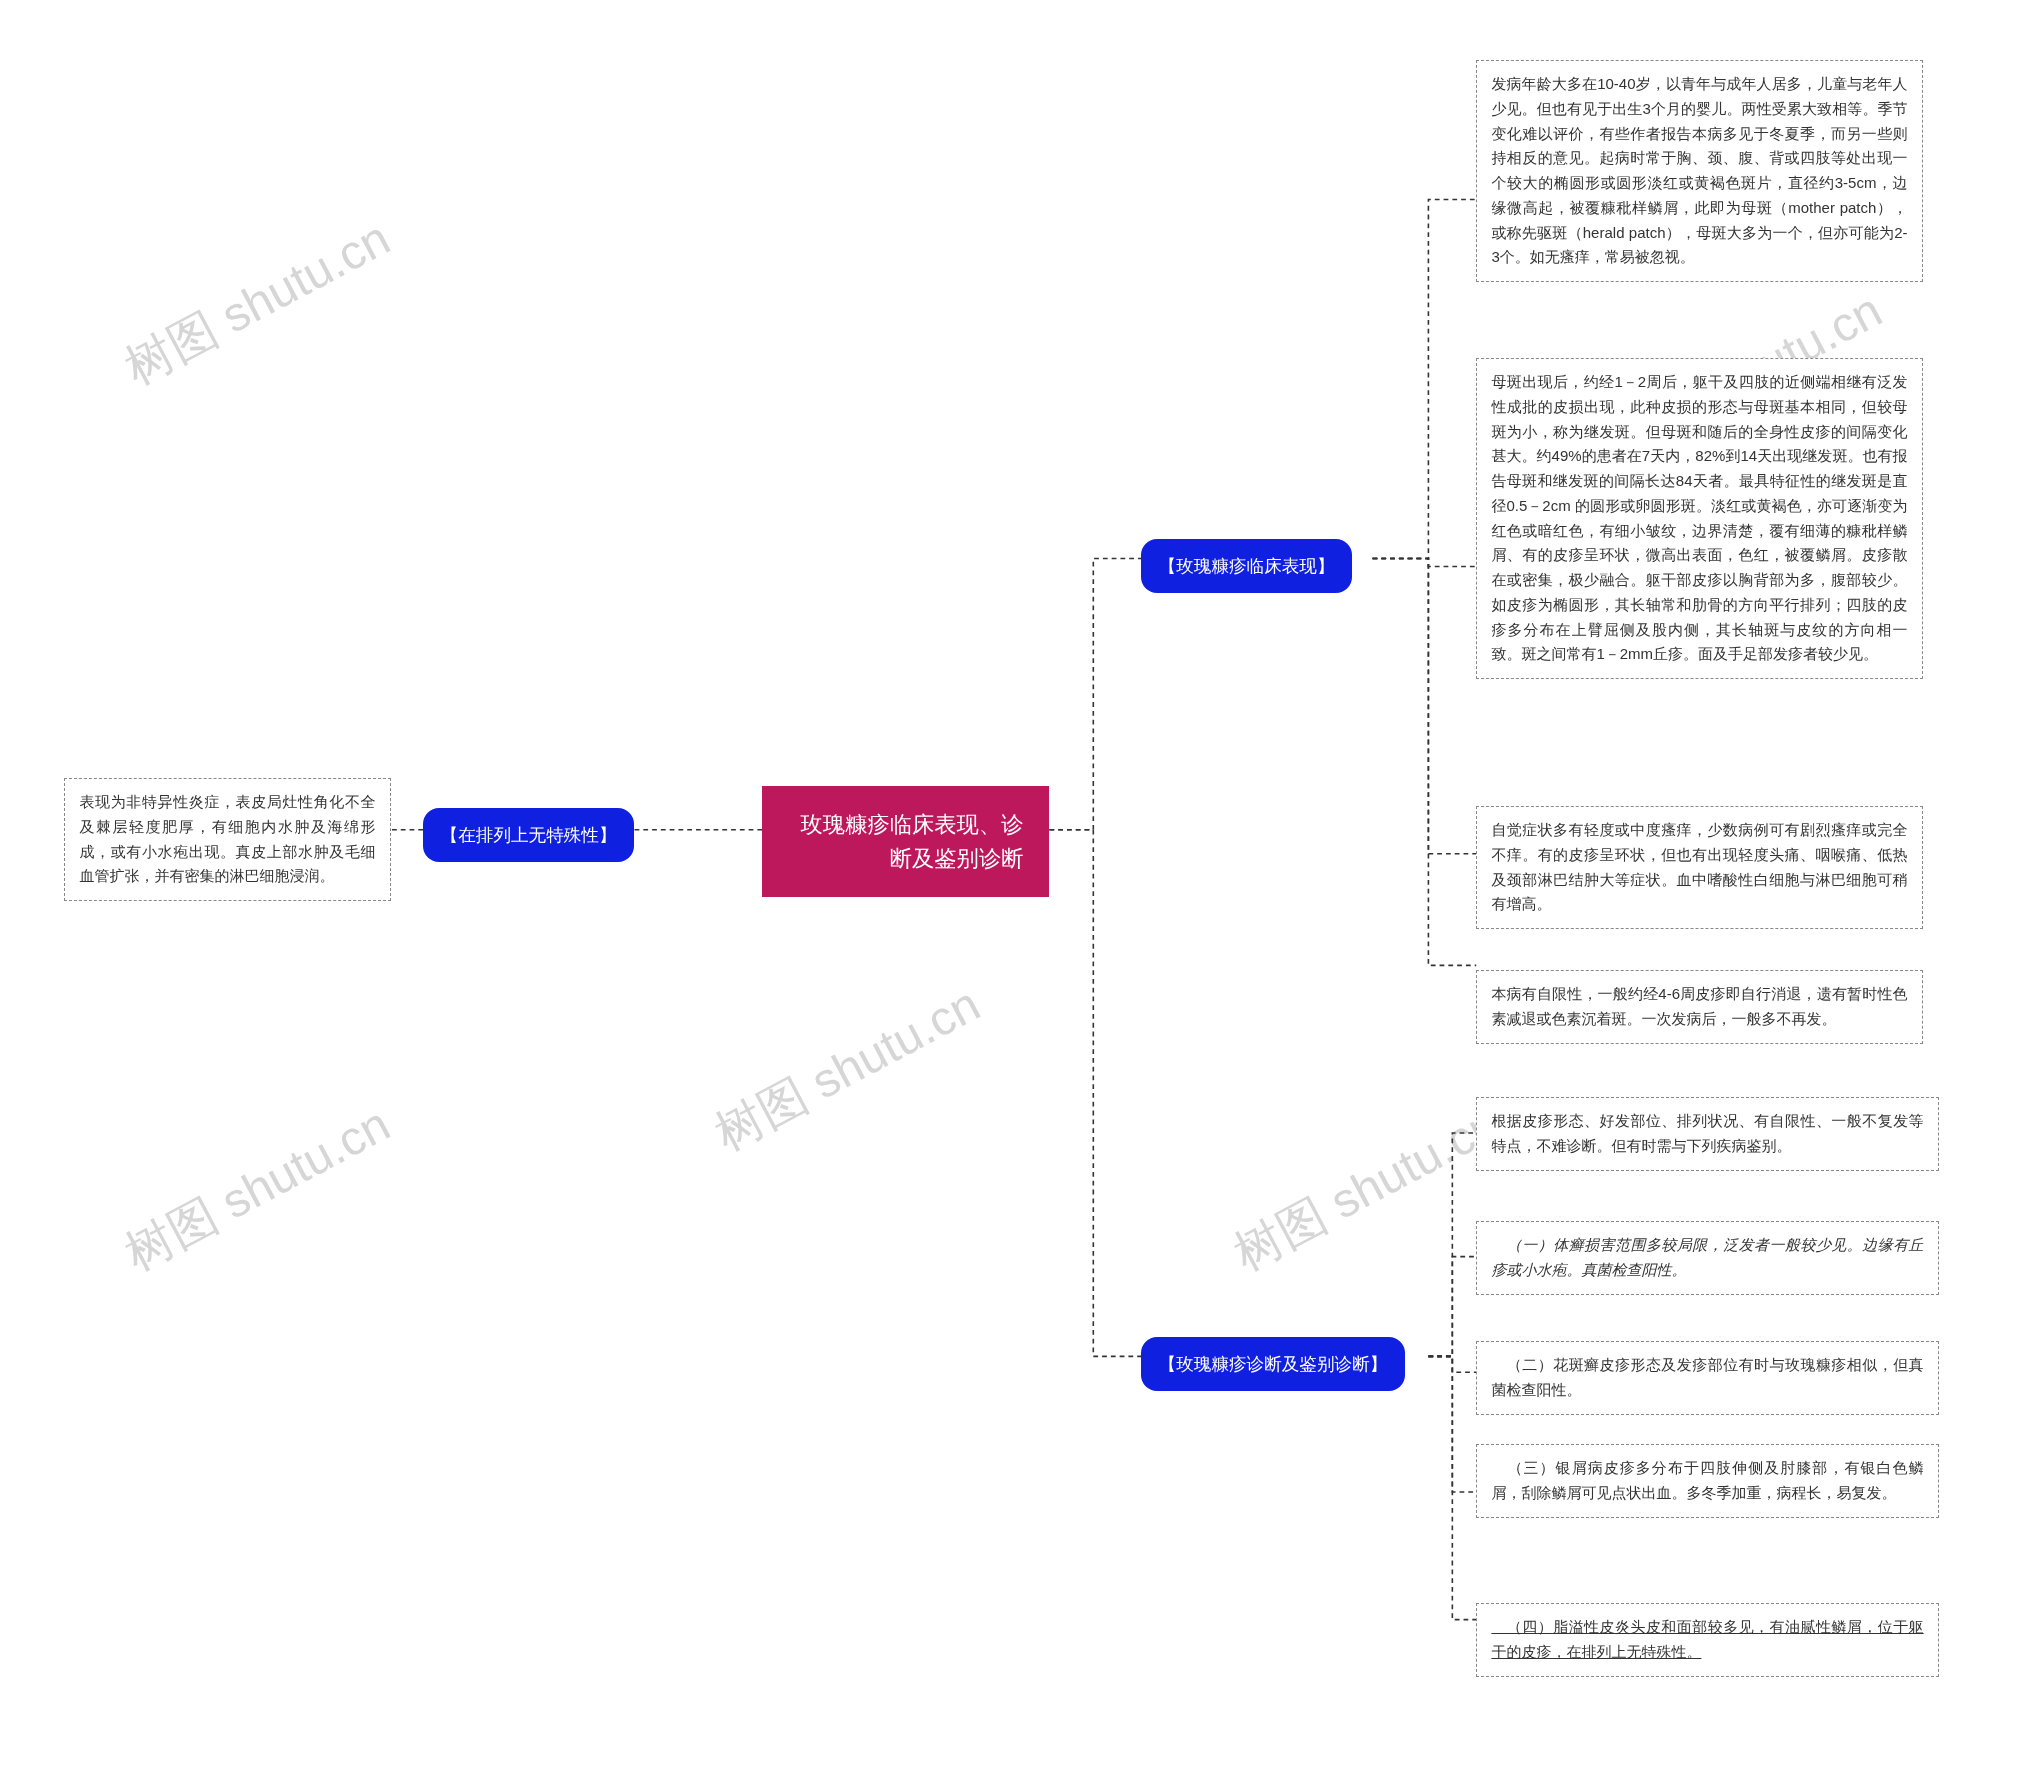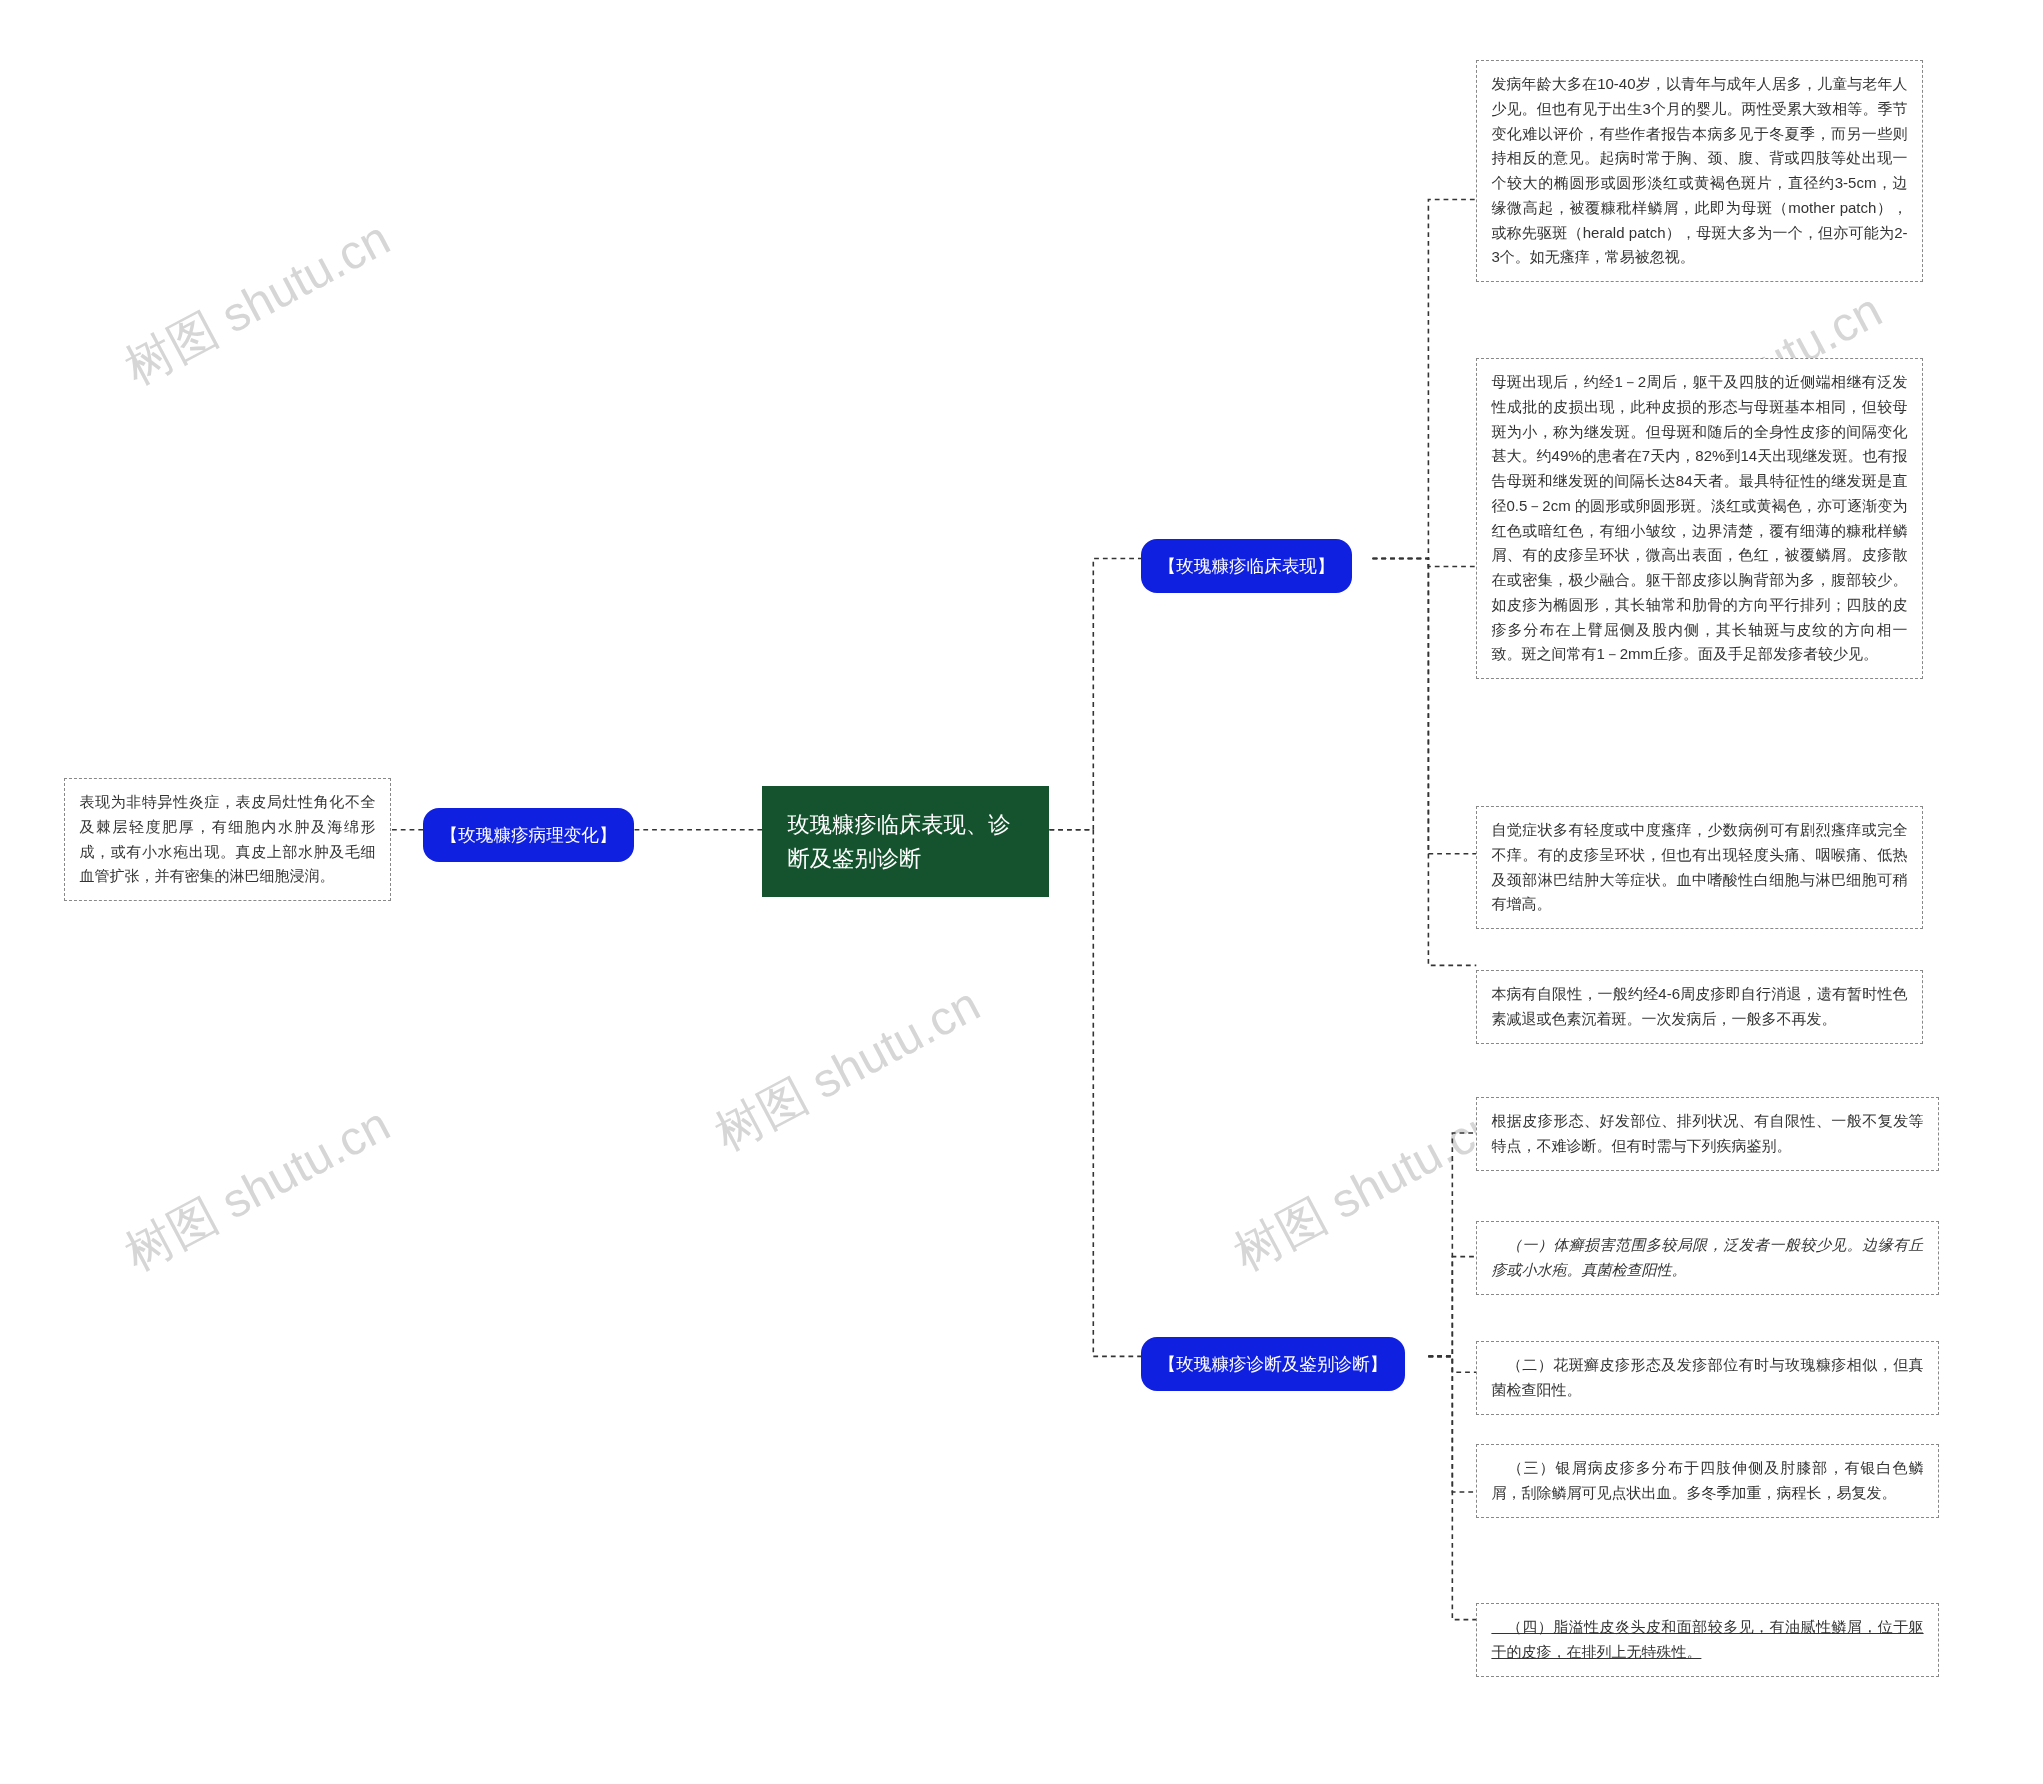--- a/index.html
+++ b/index.html
@@ -10,26 +10,26 @@
     font-family: "Microsoft YaHei", "SimSun", sans-serif;
     position: relative;
     overflow: hidden;
   }
   .node {
     position: absolute;
     font-size: 16px;
     line-height: 1.6;
   }
   .root {
-    background: #14532d;
+    background: #be185d;
     color: #ffffff;
     padding: 22.3px 25.5px;
     font-size: 22.3px;
     font-weight: 500;
-    text-align: left;
+    text-align: right;
     width: 287px;
     line-height: 1.5;
   }
   .branch {
     background: #1020e0;
     color: #ffffff;
     padding: 12.8px 17.6px;
     font-size: 17.6px;
     font-weight: 500;
     white-space: nowrap;
@@ -96,21 +96,21 @@
 
   <path d="M 1790 1700 L 1820 1700 L 1820 1420 L 1850 1420"></path>
   <path d="M 1790 1700 L 1820 1700 L 1820 1575 L 1850 1575"></path>
   <path d="M 1790 1700 L 1820 1700 L 1820 1720 L 1850 1720"></path>
   <path d="M 1790 1700 L 1820 1700 L 1820 1870 L 1850 1870"></path>
   <path d="M 1790 1700 L 1820 1700 L 1820 2030 L 1850 2030"></path>
 </svg>
 
 <div class="node root" style="left:762px; top:786px;">玫瑰糠疹临床表现、诊断及鉴别诊断</div>
 
-<div class="node branch" style="left:423px; top:808px;">【玫瑰糠疹病理变化】</div>
+<div class="node branch" style="left:423px; top:808px;">【在排列上无特殊性】</div>
 <div class="node leaf" style="left:64px; top:778px; width:327px;">表现为非特异性炎症，表皮局灶性角化不全及棘层轻度肥厚，有细胞内水肿及海绵形成，或有小水疱出现。真皮上部水肿及毛细血管扩张，并有密集的淋巴细胞浸润。</div>
 
 <div class="node branch" style="left:1141px; top:539px;">【玫瑰糠疹临床表现】</div>
 
 <div class="node leaf" style="left:1476px; top:60px; width:447px;">发病年龄大多在10-40岁，以青年与成年人居多，儿童与老年人少见。但也有见于出生3个月的婴儿。两性受累大致相等。季节变化难以评价，有些作者报告本病多见于冬夏季，而另一些则持相反的意见。起病时常于胸、颈、腹、背或四肢等处出现一个较大的椭圆形或圆形淡红或黄褐色斑片，直径约3-5cm，边缘微高起，被覆糠秕样鳞屑，此即为母斑（mother patch），或称先驱斑（herald patch），母斑大多为一个，但亦可能为2-3个。如无瘙痒，常易被忽视。</div>
 <div class="node leaf" style="left:1476px; top:358px; width:447px;">母斑出现后，约经1－2周后，躯干及四肢的近侧端相继有泛发性成批的皮损出现，此种皮损的形态与母斑基本相同，但较母斑为小，称为继发斑。但母斑和随后的全身性皮疹的间隔变化甚大。约49%的患者在7天内，82%到14天出现继发斑。也有报告母斑和继发斑的间隔长达84天者。最具特征性的继发斑是直径0.5－2cm 的圆形或卵圆形斑。淡红或黄褐色，亦可逐渐变为红色或暗红色，有细小皱纹，边界清楚，覆有细薄的糠秕样鳞屑、有的皮疹呈环状，微高出表面，色红，被覆鳞屑。皮疹散在或密集，极少融合。躯干部皮疹以胸背部为多，腹部较少。如皮疹为椭圆形，其长轴常和肋骨的方向平行排列；四肢的皮疹多分布在上臂屈侧及股内侧，其长轴斑与皮纹的方向相一致。斑之间常有1－2mm丘疹。面及手足部发疹者较少见。</div>
 <div class="node leaf" style="left:1476px; top:806px; width:447px;">自觉症状多有轻度或中度瘙痒，少数病例可有剧烈瘙痒或完全不痒。有的皮疹呈环状，但也有出现轻度头痛、咽喉痛、低热及颈部淋巴结肿大等症状。血中嗜酸性白细胞与淋巴细胞可稍有增高。</div>
 <div class="node leaf" style="left:1476px; top:938px; width:447px;margin-top:32px;">本病有自限性，一般约经4-6周皮疹即自行消退，遗有暂时性色素减退或色素沉着斑。一次发病后，一般多不再发。</div>
 
 <div class="node branch" style="left:1141px; top:1337px;">【玫瑰糠疹诊断及鉴别诊断】</div>

